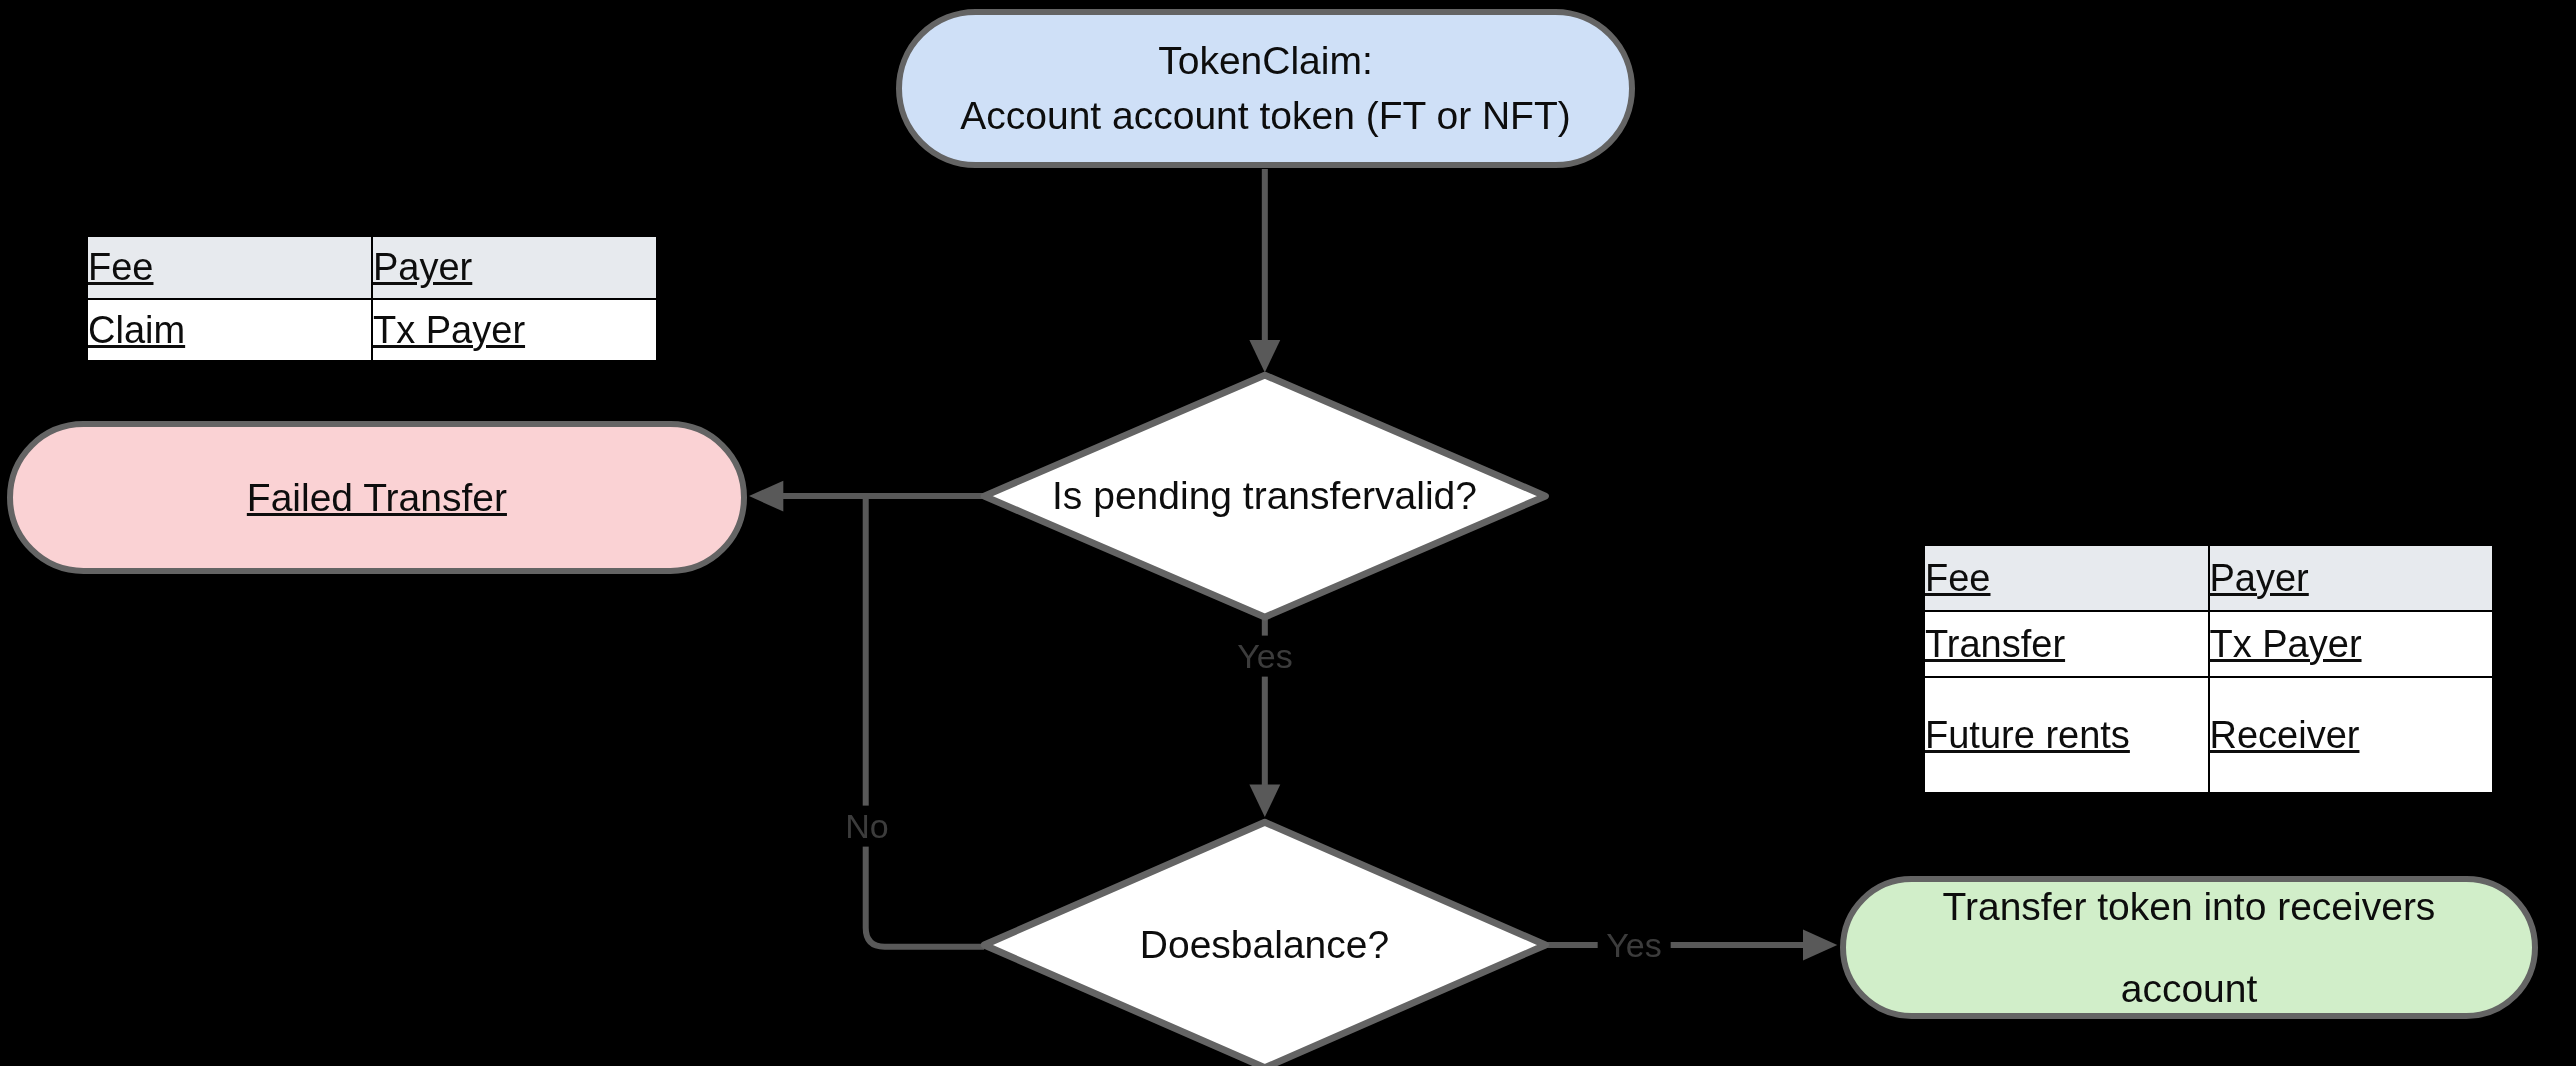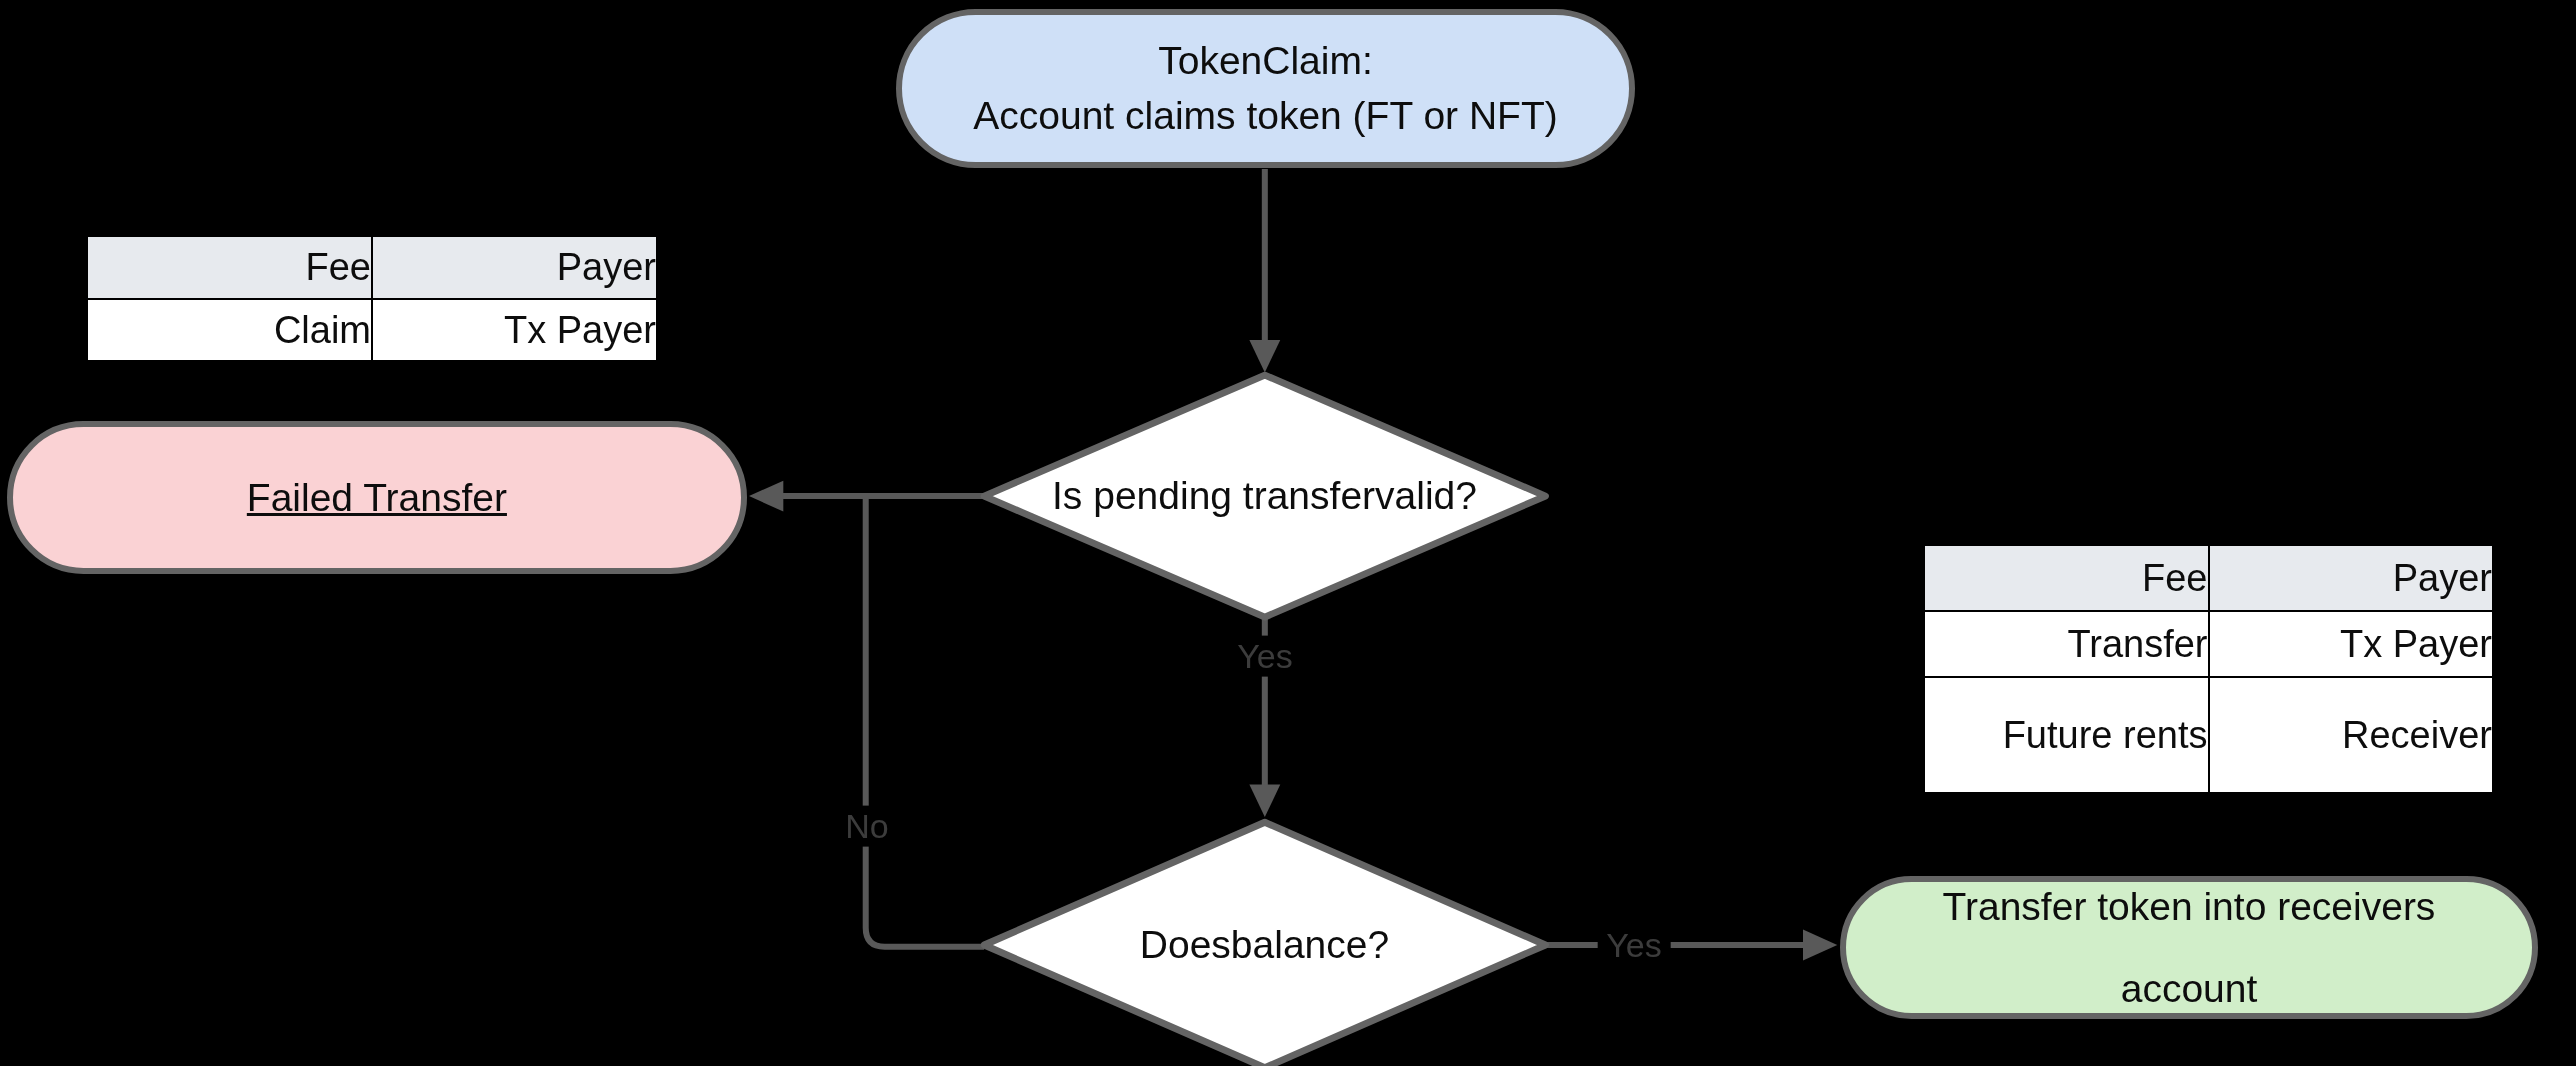--- a/index.html
+++ b/index.html
@@ -87,24 +87,25 @@
   table.fee-table {
     position: absolute;
     border-collapse: collapse;
     table-layout: fixed;
     background: var(--table-row-bg, #fff);
     color: var(--text-color, #0d0d0d);
     font-size: 38px;
   }
   table.fee-table td, table.fee-table th {
     border: 2.6px solid var(--table-border, #000);
-    text-align: right;
+    text-align: left;
     vertical-align: middle;
     padding: 0;
     font-weight: normal;
+    text-decoration: underline;
   }
   table.fee-table th {
     background: var(--table-header-bg, #e7eaee);
   }
   table.left-table  { left: 86px;  top: 235px; width: 572px; }
   table.left-table th { height: 61px; }
   table.left-table td { height: 60px; }
   table.right-table { left: 1923px; top: 544px; width: 571px; }
   table.right-table th { height: 64px; }
   table.right-table tr.row-0 td { height: 64px; }
@@ -131,21 +132,21 @@
 
     <path class="edge" d="M1800 1101 H2102"></path>
     <polygon class="arrowhead" points="2100,1083 2100,1119 2140,1101"></polygon>
 
     <polygon class="decision-shape" points="1473,437 1800,578 1473,719 1146,578"></polygon>
     <polygon class="decision-shape" points="1473,958 1800,1101 1473,1244 1146,1101"></polygon>
   </svg>
 
   <div class="pill start">
     <span class="line">TokenClaim:</span>
-    <span class="line">Account claims token (FT or NFT)</span>
+    <span class="line">Account account token (FT or NFT)</span>
   </div>
 
   <div class="pill failed">
     <span class="line">Failed Transfer</span>
   </div>
 
   <div class="pill success">
     <span class="line">Transfer token into receivers</span>
     <span class="line">account</span>
   </div>

